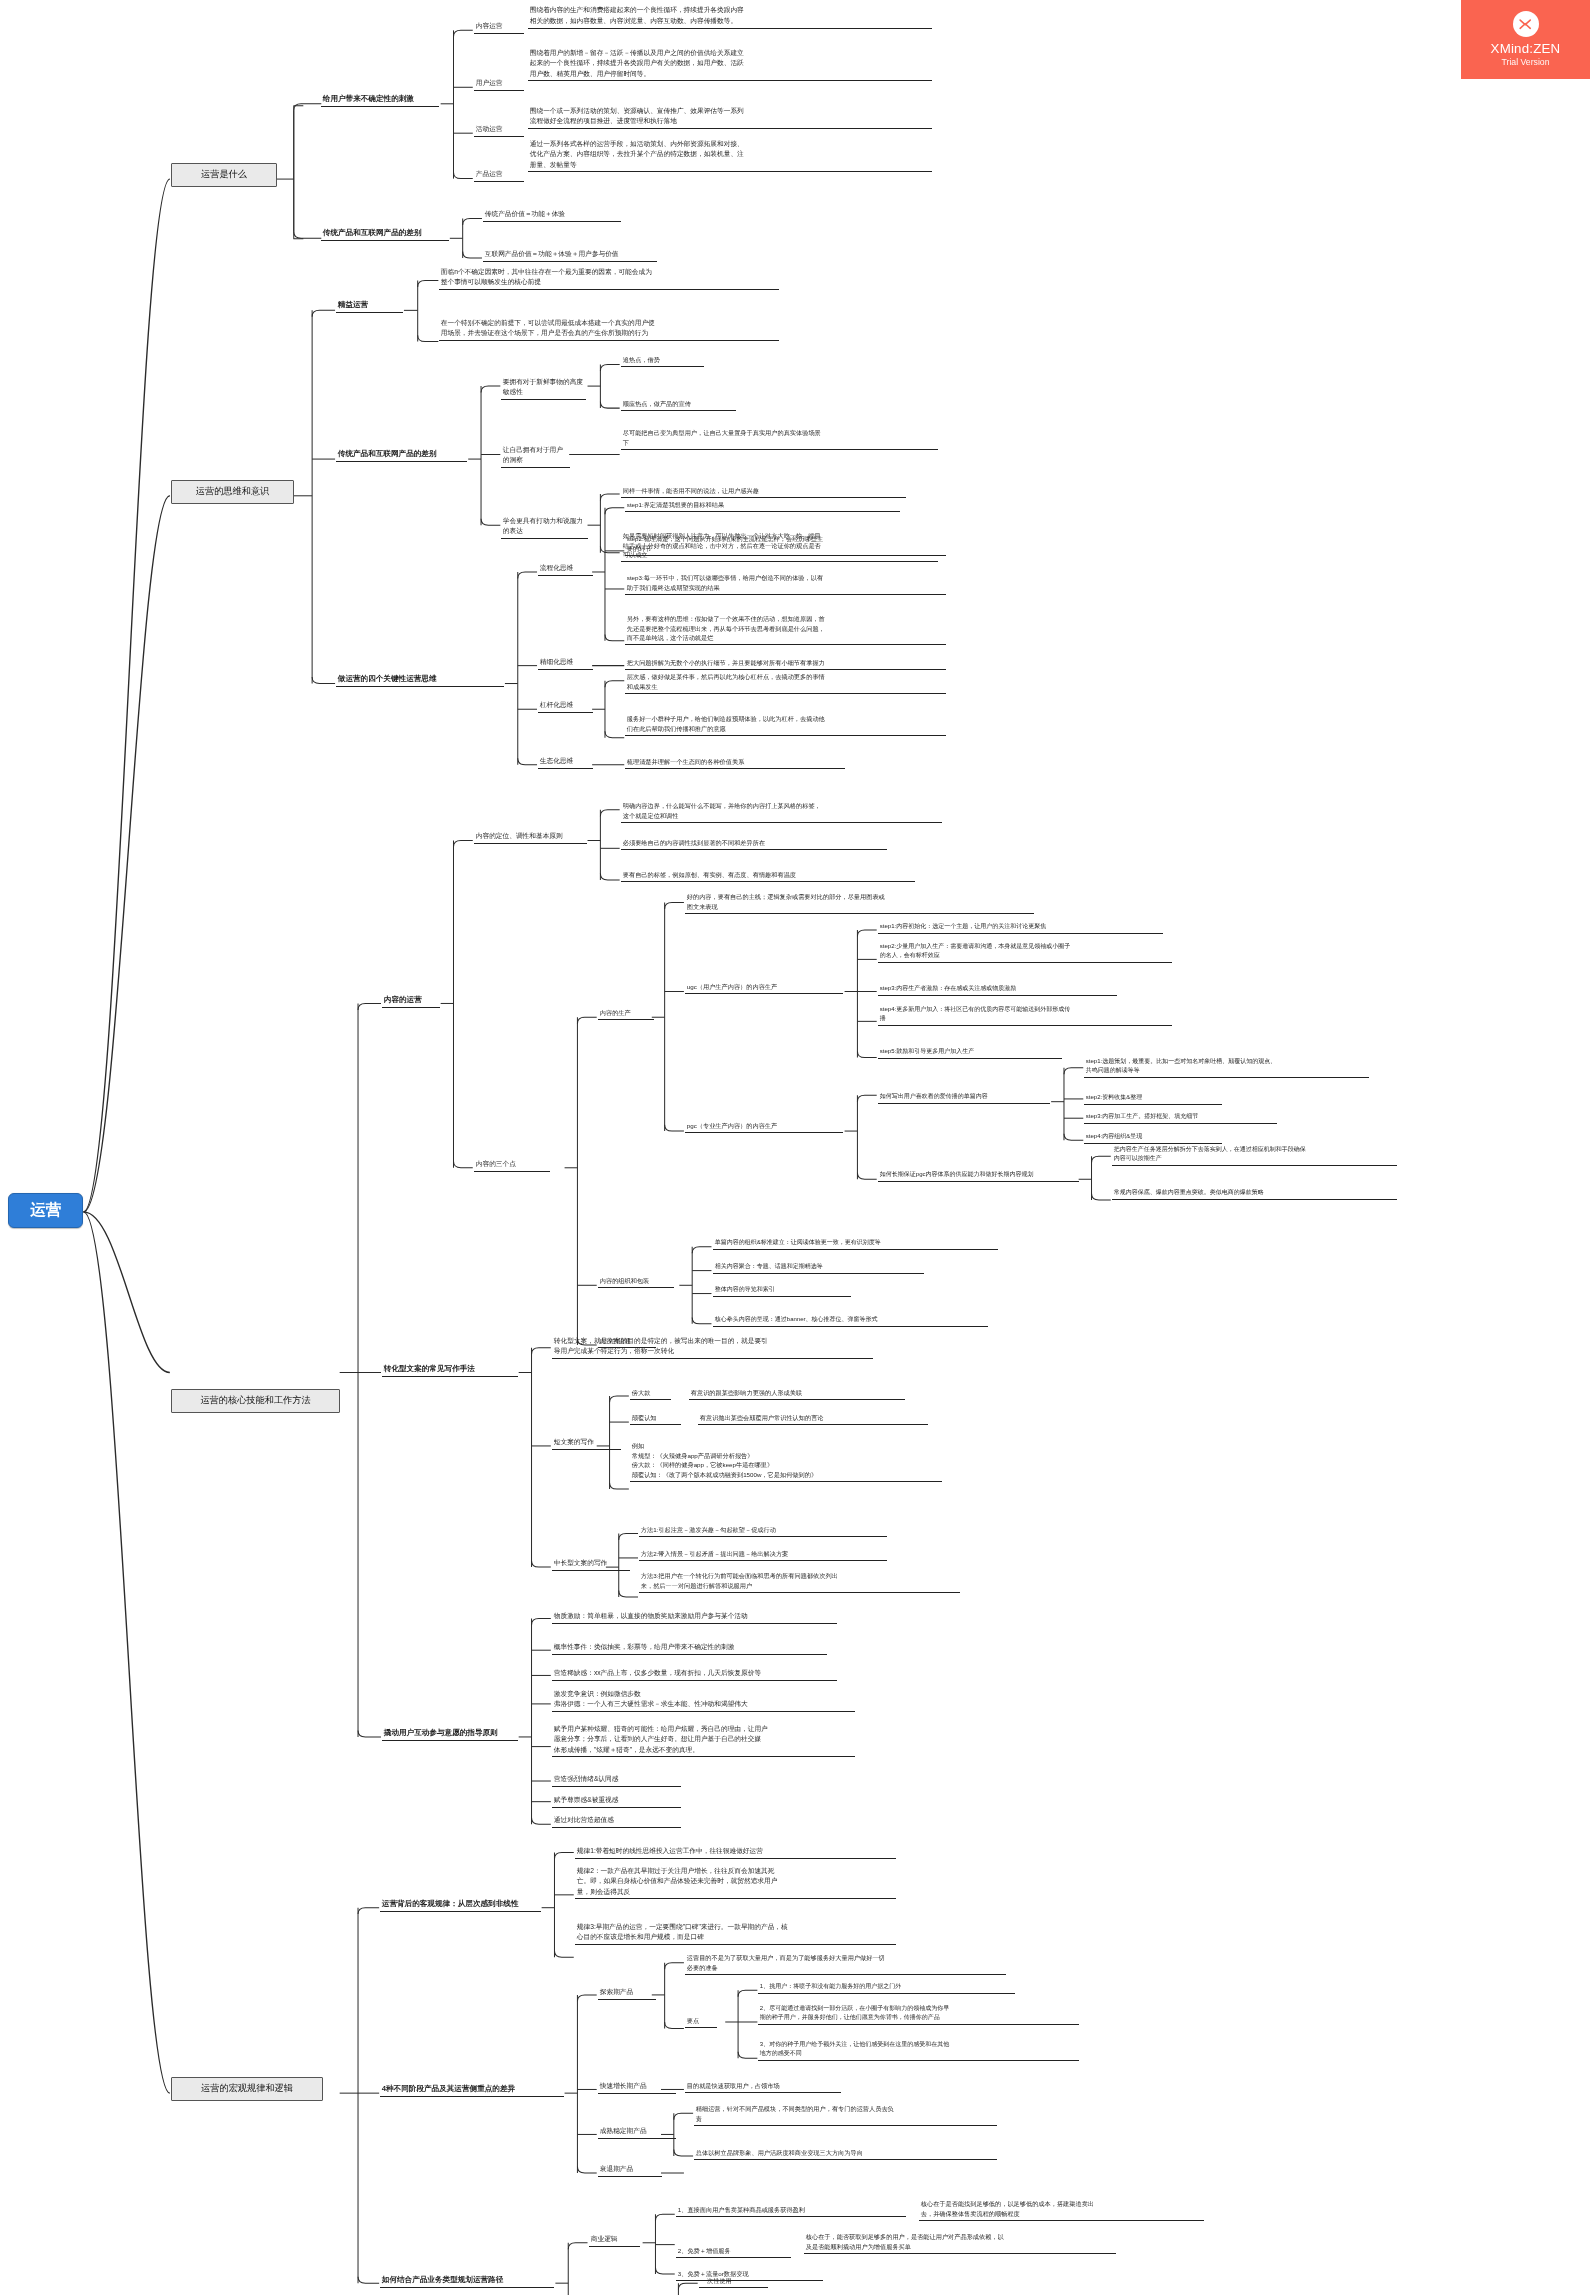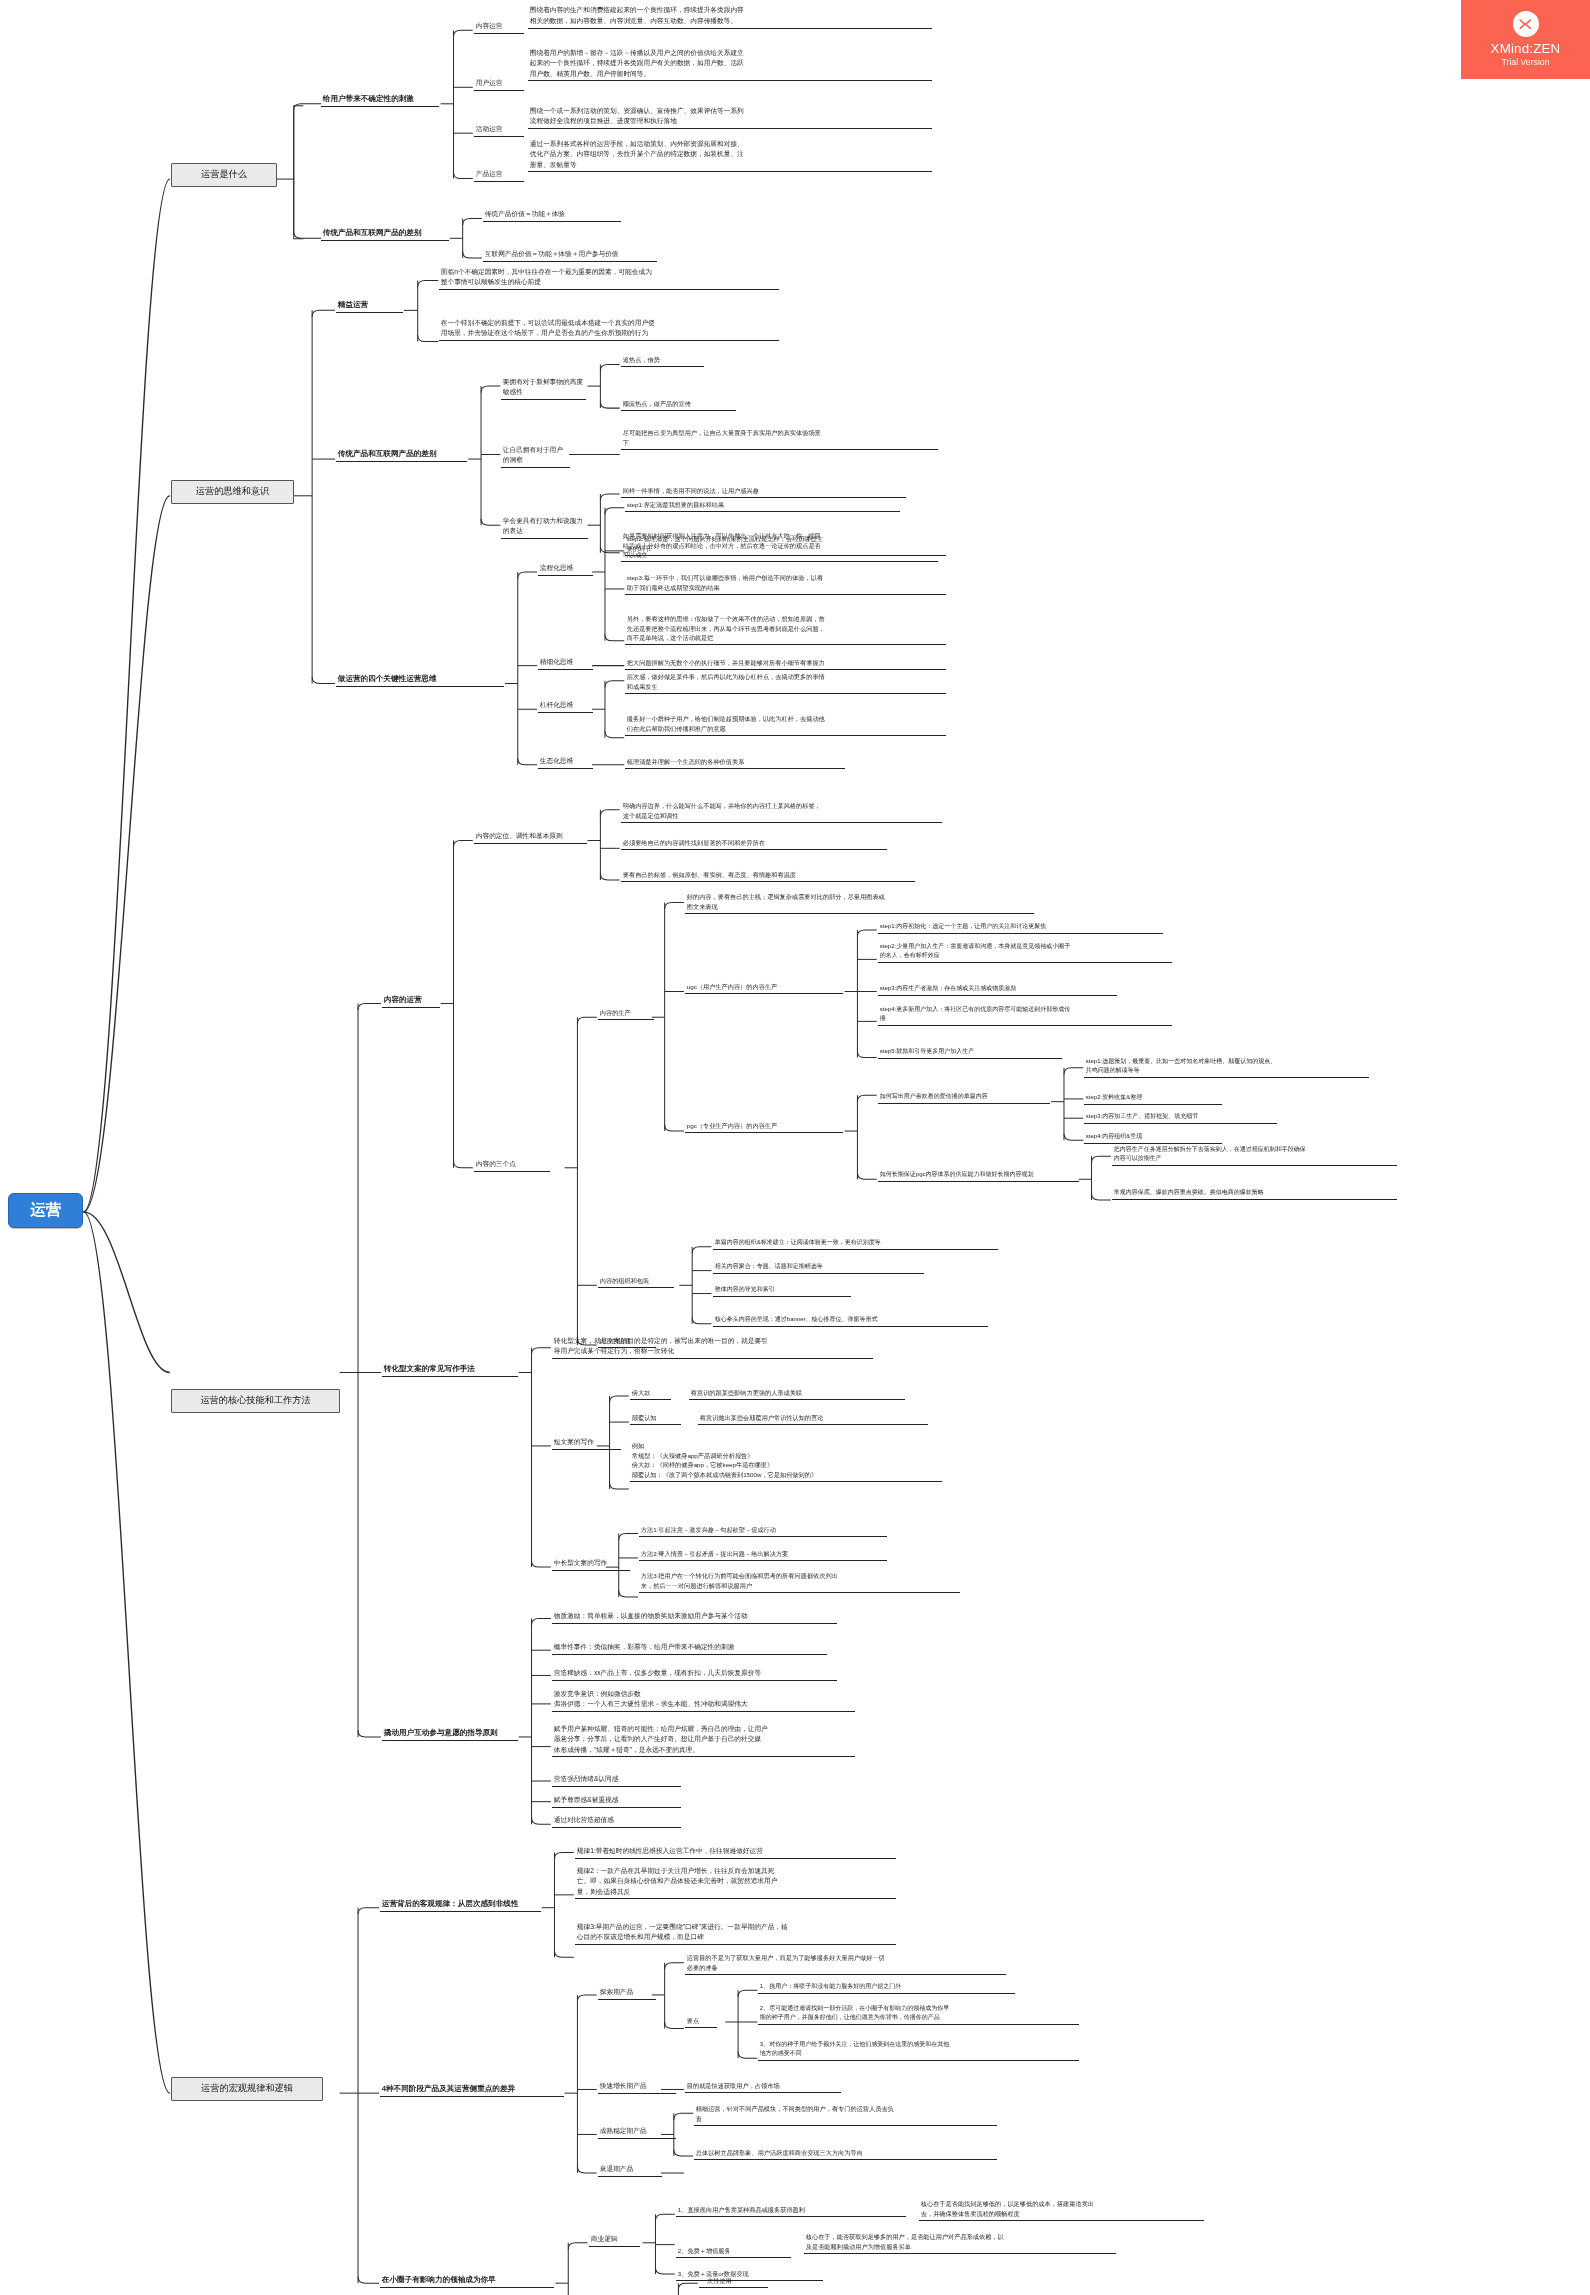--- a/index.html
+++ b/index.html
@@ -441,21 +441,21 @@
 弗洛伊德：一个人有三大硬性需求－求生本能、性冲动和渴望伟大</div>
   <div class="node lvl3 underline" style="left:552px; top:1723px; width:303px;">赋予用户某种炫耀、猎奇的可能性：给用户炫耀，秀自己的理由，让用户
 愿意分享；分享后，让看到的人产生好奇。想让用户基于自己的社交媒
 体形成传播，"炫耀＋猎奇"，是永远不变的真理。</div>
   <div class="node lvl3 underline" style="left:552px; top:1773px; width:129px;">营造强烈情绪&amp;认同感</div>
   <div class="node lvl3 underline" style="left:552px; top:1794px; width:129px;">赋予尊崇感&amp;被重视感</div>
   <div class="node lvl3 underline" style="left:552px; top:1814px; width:129px;">通过对比营造超值感</div>
 
   <div class="node lvl2 underline" style="left:380px; top:1897px; width:161px;">运营背后的客观规律：从层次感到非线性</div>
   <div class="node lvl2 underline" style="left:380px; top:2082px; width:184px;">4种不同阶段产品及其运营侧重点的差异</div>
-  <div class="node lvl2 underline" style="left:380px; top:2273px; width:174px;">在小圈子有影响力的领袖成为你早</div>
+  <div class="node lvl2 underline" style="left:380px; top:2273px; width:174px;">如何结合产品业务类型规划运营路径</div>
 
   <div class="node lvl3 underline" style="left:575px; top:1845px; width:321px;">规律1:带着短时的线性思维投入运营工作中，往往很难做好运营</div>
   <div class="node lvl3 underline" style="left:575px; top:1865px; width:321px;">规律2：一款产品在其早期过于关注用户增长，往往反而会加速其死
 亡。即，如果自身核心价值和产品体验还未完善时，就贸然追求用户
 量，则会适得其反</div>
   <div class="node lvl3 underline" style="left:575px; top:1921px; width:321px;">规律3:早期产品的运营，一定要围绕"口碑"来进行。一款早期的产品，核
 心目的不应该是增长和用户规模，而是口碑</div>
 
   <div class="node lvl3 underline" style="left:598px; top:1986px; width:58px;">探索期产品</div>
   <div class="node lvl4 underline" style="left:685px; top:1952px; width:321px;">运营目的不是为了获取大量用户，而是为了能够服务好大量用户做好一切

